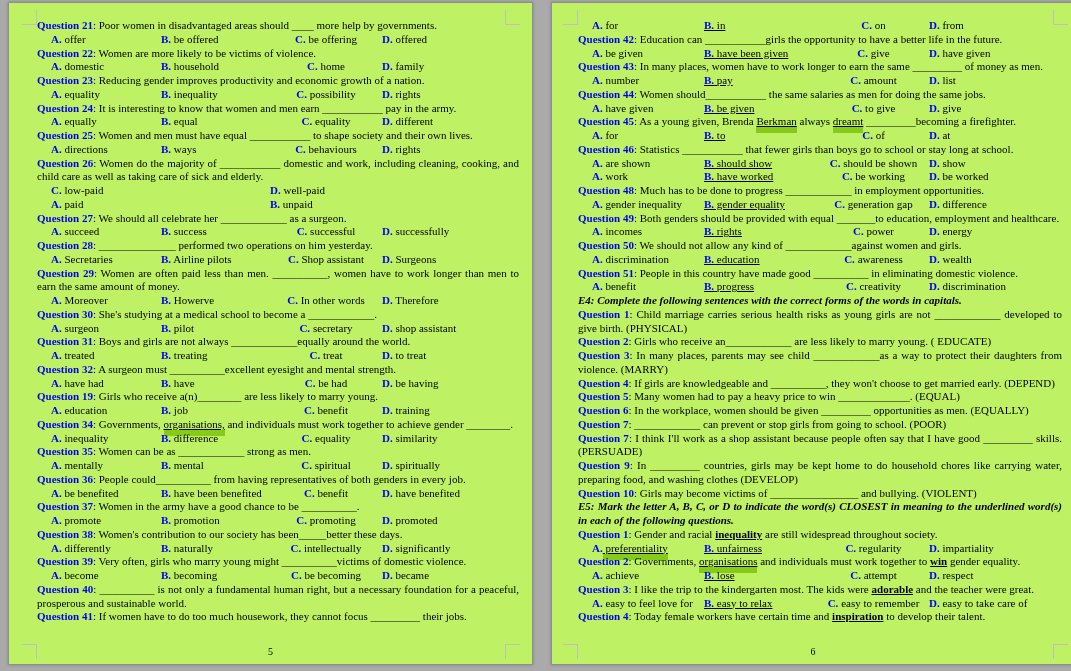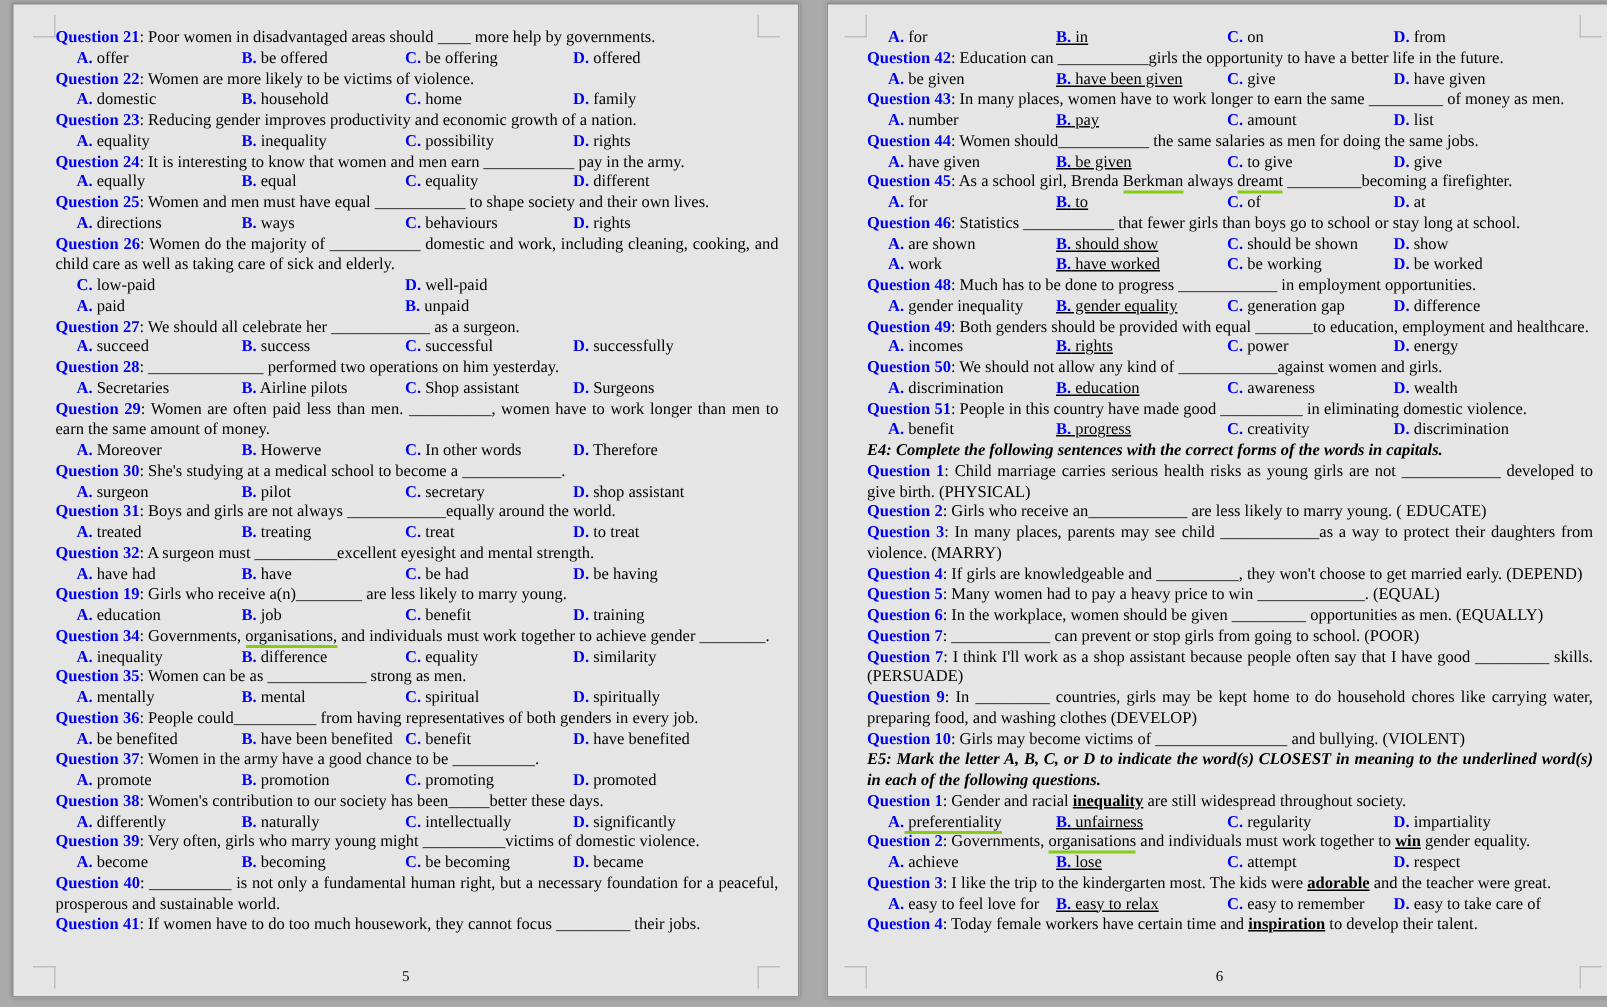--- a/index.html
+++ b/index.html
@@ -6,21 +6,21 @@
     margin: 0; padding: 0;
     width: 1071px; height: 671px;
     overflow: hidden;
     background: #aaaaaa;
     font-family: "Liberation Serif", "DejaVu Serif", serif;
   }
   .page {
     position: absolute;
     top: 2px;
     height: 663px;
-    background: #e5e5e5;
+    background: #bef264;
     border: 1px solid #8f8f8f;
     box-sizing: border-box;
     box-shadow: 0 0 3px rgba(0,0,0,.25);
   }
   .page-left  { left: 8px;   width: 525px; }
   .page-right { left: 551px; width: 524px; }
 
   .content {
     position: absolute;
     top: 16px;
@@ -34,27 +34,27 @@
   .qline { text-align: justify; }
   .qlabel { color: #0000ee; font-weight: 700; }
   .hline  { font-weight: 700; font-style: italic; text-align: justify; }
 
   .opts { display: flex; padding-left: 14px; }
   .opt  { white-space: nowrap; }
   .ltr  { color: #0000ee; font-weight: 700; }
 
   .opts .opt:nth-child(1) { min-width: 110px; }
   .opts .opt:nth-child(2) { min-width: 109px; }
-  .opts .opt:nth-child(3) { min-width: 112px; }
+  .opts .opt:nth-child(3) { min-width: 112px; text-align: center; }
   .opts.two .opt:nth-child(1) { min-width: 219px; }
   .page-right .opts .opt:nth-child(1) { min-width: 112px; }
   .page-right .opts .opt:nth-child(2) { min-width: 114px; text-decoration: underline; }
   .page-right .opts .opt:nth-child(3) { min-width: 111px; }
 
-  .red { border-bottom: 2px solid #84cc16; }
+  .red { border-bottom: 6px solid #84cc16; text-decoration: underline; }
   .bu  { font-weight: 700; text-decoration: underline; }
 
   .pagenum {
     position: absolute;
     bottom: 7px; left: 0; right: 0;
     text-align: center;
     font-size: 10px;
     color: #000;
   }
 
@@ -249,21 +249,21 @@
         <span class="opt"><span class="ltr">C.</span><span> amount</span></span>
         <span class="opt"><span class="ltr">D.</span><span> list</span></span>
       </div>
       <div class="qline"><span class="qlabel">Question 44</span><span>: Women should___________ the same salaries as men for doing the same jobs.</span></div>
       <div class="opts">
         <span class="opt"><span class="ltr">A.</span><span> have given</span></span>
         <span class="opt"><span class="ltr">B.</span><span> be given</span></span>
         <span class="opt"><span class="ltr">C.</span><span> to give</span></span>
         <span class="opt"><span class="ltr">D.</span><span> give</span></span>
       </div>
-      <div class="qline"><span class="qlabel">Question 45</span><span>: As a school girl, Brenda </span><span class="red">Berkman</span><span> always </span><span class="red">dreamt</span><span> _________becoming a firefighter.</span></div>
+      <div class="qline"><span class="qlabel">Question 45</span><span>: As a young given, Brenda </span><span class="red">Berkman</span><span> always </span><span class="red">dreamt</span><span> _________becoming a firefighter.</span></div>
       <div class="opts">
         <span class="opt"><span class="ltr">A.</span><span> for</span></span>
         <span class="opt"><span class="ltr">B.</span><span> to</span></span>
         <span class="opt"><span class="ltr">C.</span><span> of</span></span>
         <span class="opt"><span class="ltr">D.</span><span> at</span></span>
       </div>
       <div class="qline"><span class="qlabel">Question 46</span><span>: Statistics ___________ that fewer girls than boys go to school or stay long at school.</span></div>
       <div class="opts">
         <span class="opt"><span class="ltr">A.</span><span> are shown</span></span>
         <span class="opt"><span class="ltr">B.</span><span> should show</span></span>

